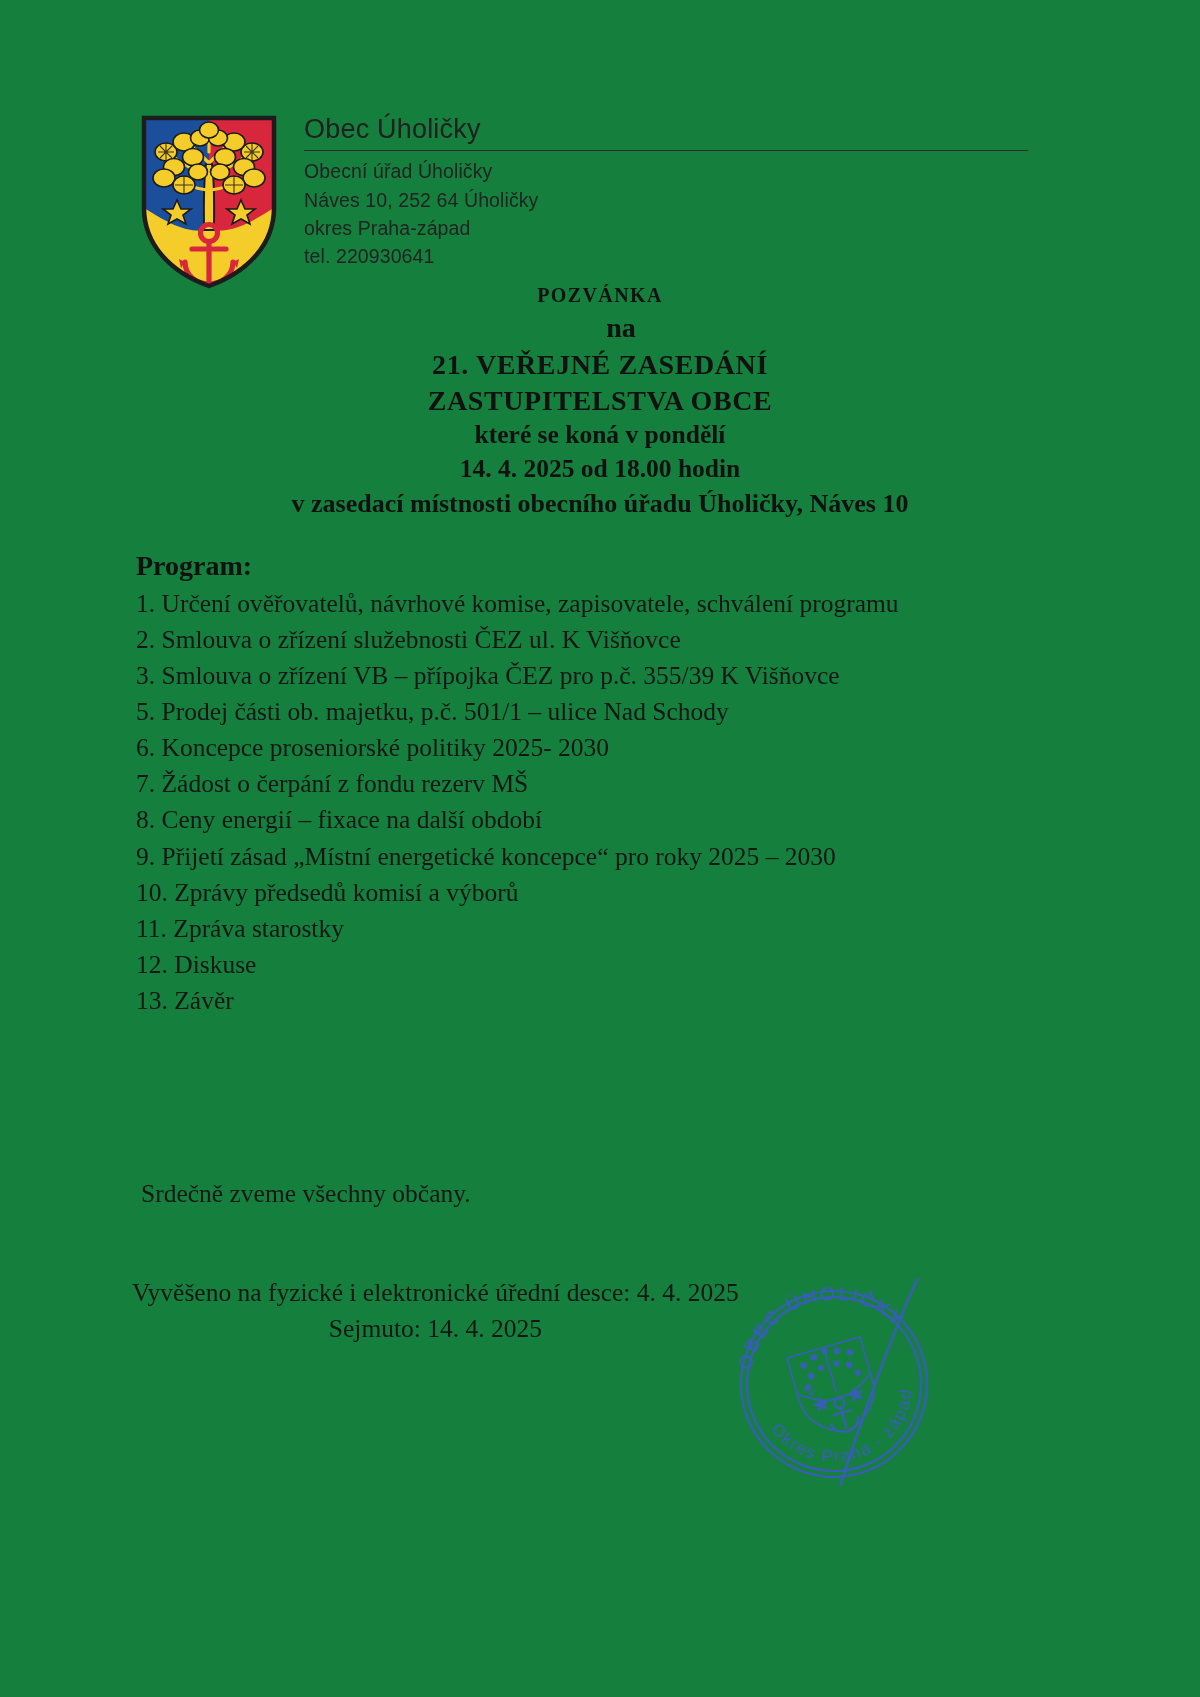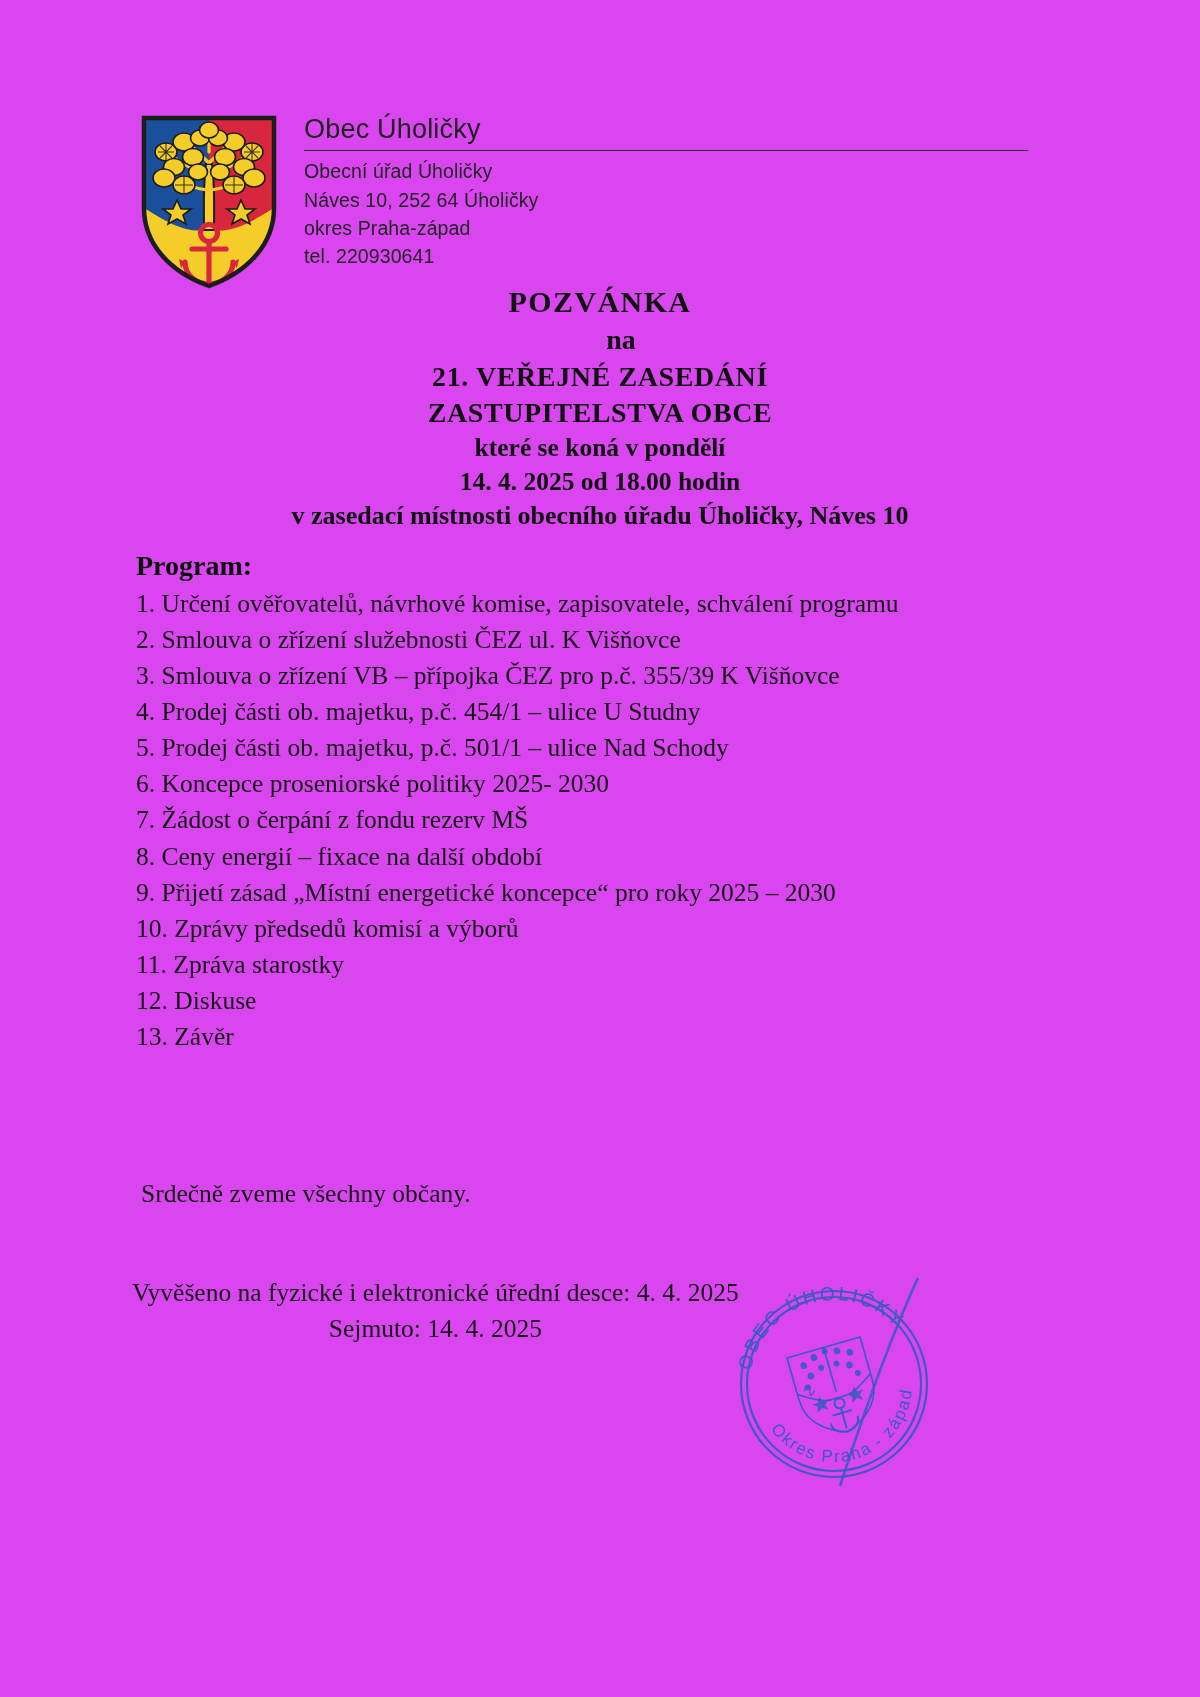--- a/index.html
+++ b/index.html
@@ -10,21 +10,21 @@
   body {
     font-family: "Liberation Serif", "DejaVu Serif", serif;
     color: #1a1a1a;
     -webkit-font-smoothing: antialiased;
   }
   .page {
     position: relative;
     width: 1200px;
     height: 1697px;
     margin: 0 auto;
-    background: #d946ef;
+    background: #15803d;
     overflow: hidden;
   }
 
   
   .letterhead {
     position: absolute;
     left: 136px;
     top: 108px;
     width: 880px;
     display: flex;
@@ -68,21 +68,21 @@
   .title-block {
     position: absolute;
     left: 0;
     top: 283px;
     width: 1200px;
     text-align: center;
     font-weight: bold;
     color: #111;
   }
   .t-pozvanka {
-    font-size: 30px;
+    font-size: 20px;
     letter-spacing: 1.4px;
     line-height: 1.28;
   }
   .t-na {
     font-size: 28px;
     line-height: 1.36;
     padding-left: 42px;
   }
   .t-big {
     font-size: 28px;
@@ -261,21 +261,20 @@
     <div class="t-mid">14. 4. 2025 od 18.00 hodin</div>
     <div class="t-wide">v zasedací místnosti obecního úřadu Úholičky, Náves 10</div>
   </div>
 
   <div class="program">
     <div class="program-heading">Program:</div>
     <ul class="program-list">
       <li>1. Určení ověřovatelů, návrhové komise, zapisovatele, schválení programu</li>
       <li>2. Smlouva o zřízení služebnosti ČEZ ul. K Višňovce</li>
       <li>3. Smlouva o zřízení VB – přípojka ČEZ pro p.č. 355/39 K Višňovce</li>
-      <li>4. Prodej části ob. majetku, p.č. 454/1 – ulice U Studny</li>
       <li>5. Prodej části ob. majetku, p.č. 501/1 – ulice Nad Schody</li>
       <li>6. Koncepce proseniorské politiky 2025- 2030</li>
       <li>7. Žádost o čerpání z fondu rezerv MŠ</li>
       <li>8. Ceny energií – fixace na další období</li>
       <li>9. Přijetí zásad „Místní energetické koncepce“ pro roky 2025 – 2030</li>
       <li>10. Zprávy předsedů komisí a výborů</li>
       <li>11. Zpráva starostky</li>
       <li>12. Diskuse</li>
       <li>13. Závěr</li>
     </ul>

